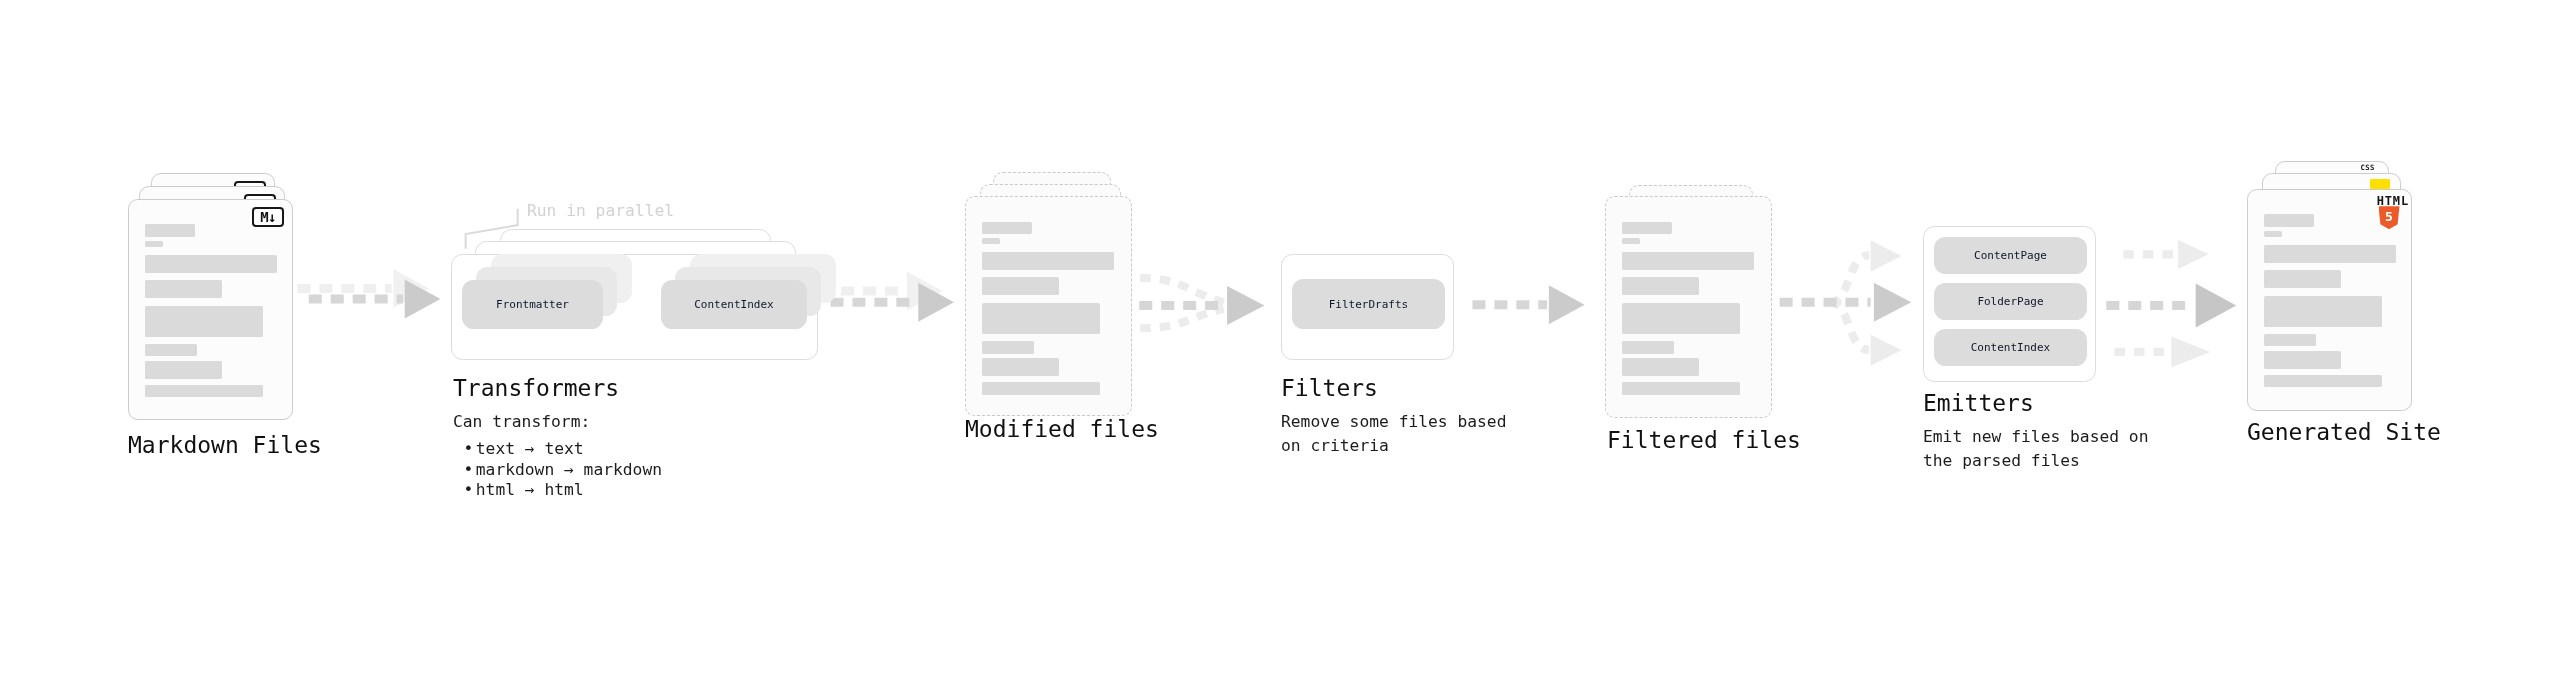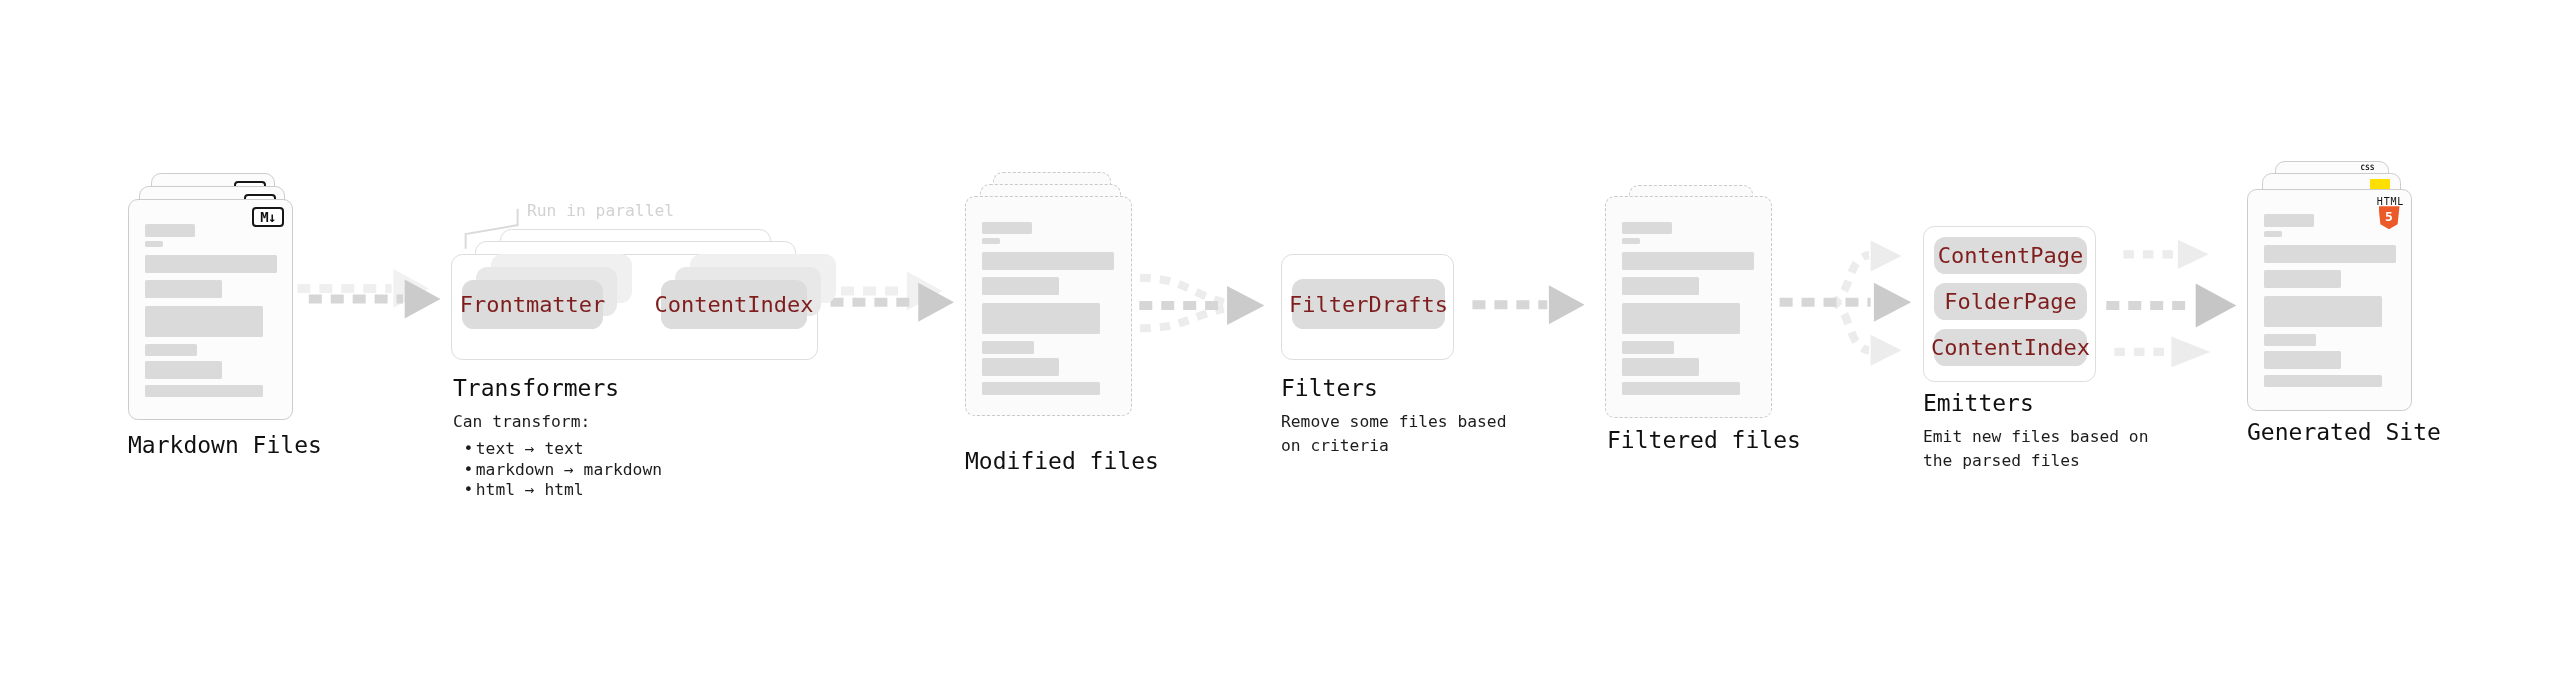--- a/index.html
+++ b/index.html
@@ -39,31 +39,31 @@
   .md-badge { position: absolute; right: 8.1px; top: 6.5px; width: 32px; height: 20.3px;
               border: 2.4px solid #161616; border-radius: 4.1px; background: #fff;
               display: flex; align-items: center; justify-content: center;
               font-size: 14px; font-weight: bold; color: #111; letter-spacing: -0.8px; }
 
   .css-badge { position: absolute; right: 9.8px; top: 2.4px; width: 21px; text-align: center; }
   .css-badge .css-txt { font-size: 7.3px; font-weight: bold; color: #151515; letter-spacing: 0.4px; line-height: 8.1px; }
   .css-badge .css-bar { height: 4.1px; width: 19.5px; margin: 0.8px auto 0; border-radius: 0.8px; }
   .js-badge { position: absolute; right: 9.8px; top: 4.9px; width: 19.5px; height: 10.6px; border-radius: 0.8px; }
   .html-badge { position: absolute; right: 9.8px; top: 6.5px; width: 24.4px; text-align: center; }
-  .html-badge .html-txt { font-size: 10px; font-weight: normal; color: #151515; letter-spacing: 0.8px; line-height: 9px; }
+  .html-badge .html-txt { font-size: 12px; font-weight: bold; color: #151515; letter-spacing: 0.8px; line-height: 9px; }
   .html-badge .shield { width: 21px; height: 23px; margin: 0.8px auto 0;
               clip-path: polygon(0 0, 100% 0, 91% 78%, 50% 100%, 9% 78%);
               display: flex; align-items: center; justify-content: center;
               color: #fff; font-size: 13px; font-weight: bold; padding-bottom: 3.3px; }
 
   
   .box { position: absolute; background: #ffffff; border: 1.6px solid #dddddd; border-radius: 11.4px; }
   .pill { position: absolute; background: #dcdcdc; border-radius: 11.4px;
           display: flex; align-items: center; justify-content: center;
-          font-size: 22px; color: #7f1d1d; }
+          font-size: 11px; color: #0f172a; }
   .pill.g1 { background: #e8e8e8; }
   .pill.g2 { background: #f0f0f0; }
 
   
   .caption { position: absolute; color: #111; }
   .caption h2 { font-size: 23px; font-weight: 500; line-height: 26px; color: #101010; white-space: nowrap; }
   .caption .desc { margin-top: 9px; font-size: 16.3px; line-height: 23.6px; color: #1c1c1c; white-space: pre-line; }
   ul.bullets { list-style: none; margin-top: 5.7px; }
   ul.bullets li { display: flex; font-size: 16.3px; line-height: 20.3px; color: #1c1c1c; }
   ul.bullets .bullet { width: 12.2px; margin-left: 10.6px; }
@@ -199,21 +199,21 @@
       <div class="sk sk1"></div>
       <div class="sk sk2"></div>
       <div class="sk sk3"></div>
       <div class="sk sk4"></div>
       <div class="sk sk5"></div>
       <div class="sk sk6"></div>
       <div class="sk sk7"></div>
       <div class="sk sk8"></div>
     </div>
   </div>
-  <div class="caption" style="left:965px; top:448px;">
+  <div class="caption" style="left:965px; top:416px;">
     <h2>Modified files</h2>
   </div>
 
   <div class="box" style="left:1281px; top:254px; width:173px; height:106px;"></div>
   <div class="pill" style="left:1292px; top:279px; width:153px; height:50px;">FilterDrafts</div>
   <div class="caption" style="left:1281px; top:375px;">
     <h2>Filters</h2>
     <div class="desc">Remove some files based
 on criteria</div>
   </div>

